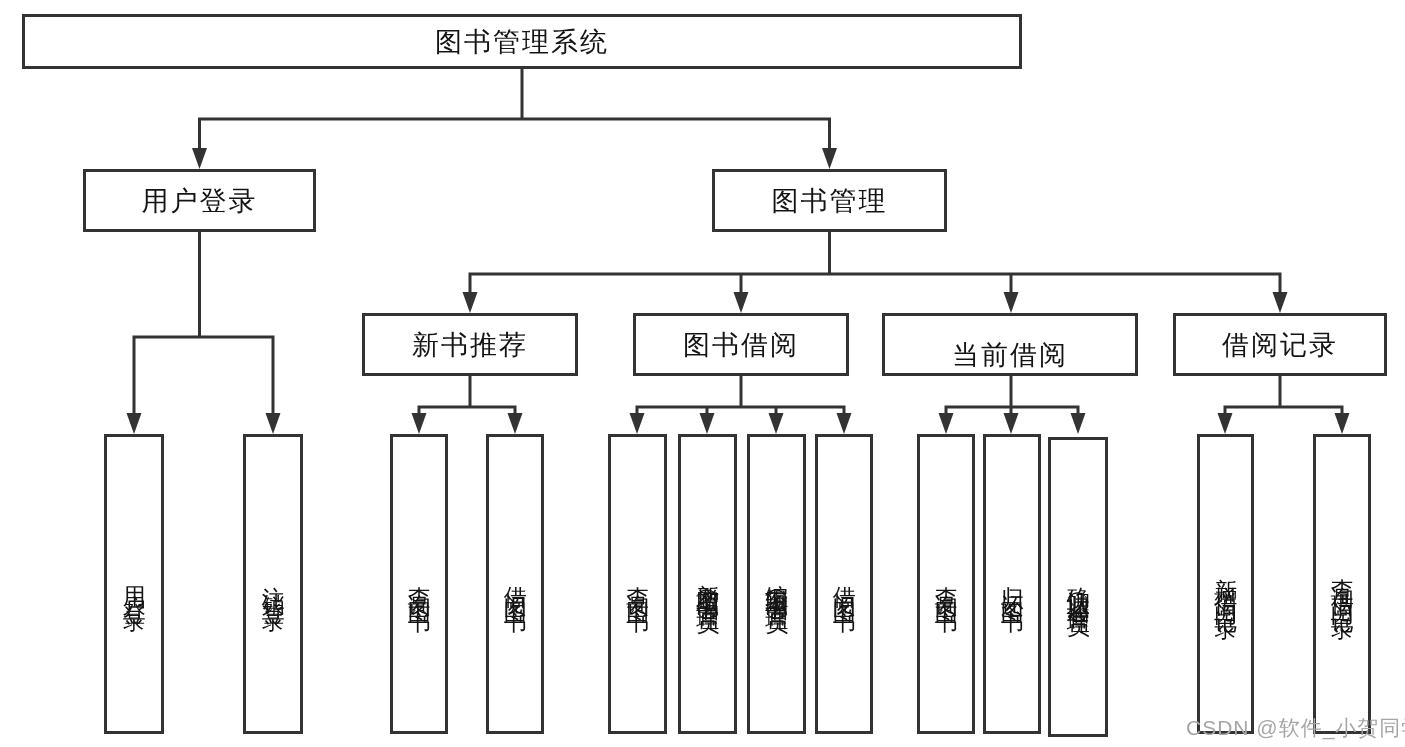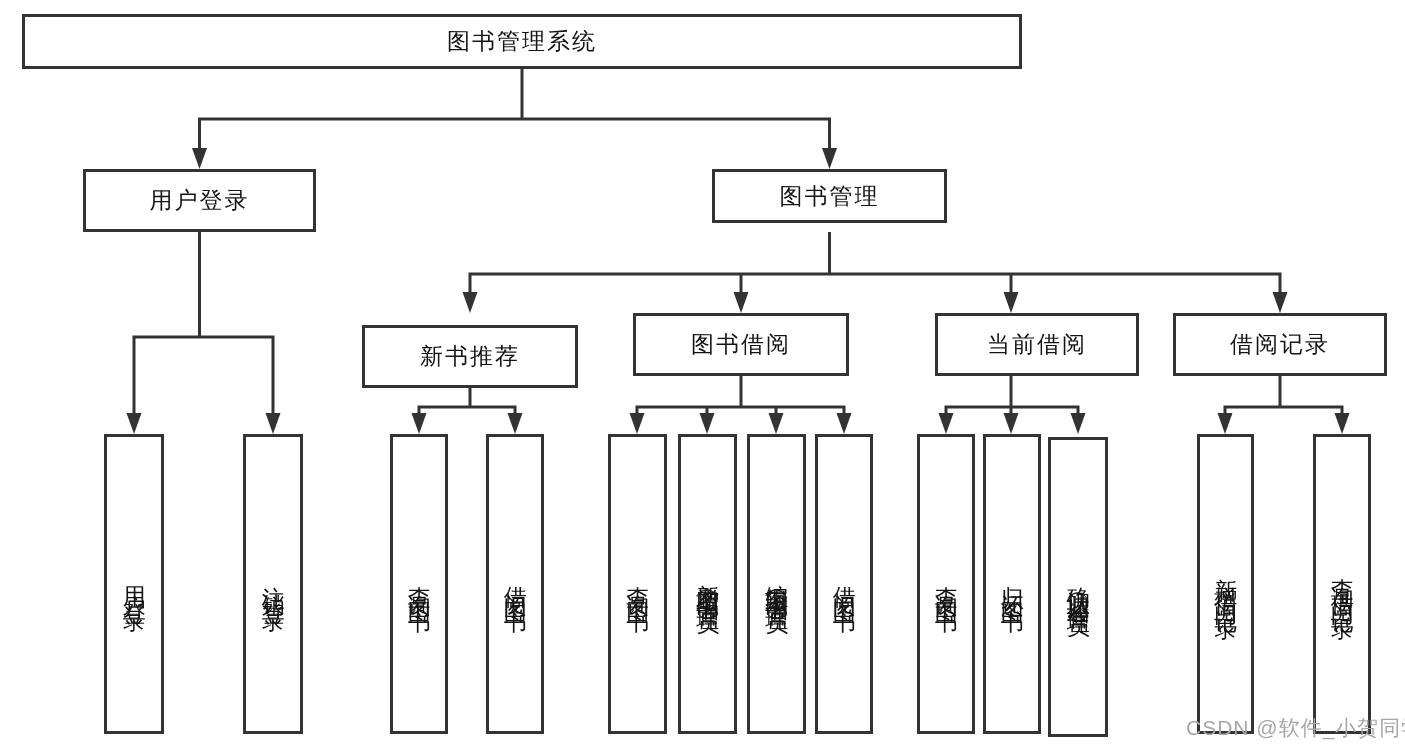--- a/index.html
+++ b/index.html
@@ -33,21 +33,21 @@
     position: absolute;
     background: var(--background);
     border: 3px solid var(--border);
     display: flex;
     align-items: center;
     justify-content: center;
     color: var(--text);
   }
 
   .hbox .label {
-    font-size: 23px;
+    font-size: 27px;
     letter-spacing: 2px;
     white-space: nowrap;
     color: var(--text);
   }
 
   .vbox .label {
     writing-mode: vertical-rl;
     text-orientation: mixed;
     font-size: 23px;
     letter-spacing: 8px;
@@ -118,31 +118,31 @@
     <polygon points="1342,434 1334.5,413 1349.5,413" fill="currentColor" stroke="none"></polygon>
   </svg>
 
   <div class="node hbox" style="left:22px; top:14px; width:1000px; height:55px;">
     <span class="label">图书管理系统</span>
   </div>
 
   <div class="node hbox" style="left:83px; top:169px; width:233px; height:63px;">
     <span class="label">用户登录</span>
   </div>
-  <div class="node hbox" style="left:712px; top:169px; width:235px; height:54px;align-items:center;">
+  <div class="node hbox" style="left:712px; top:169px; width:235px; height:63px;align-items:center;">
     <span class="label">图书管理</span>
   </div>
 
-  <div class="node hbox" style="left:362px; top:313px; width:216px; height:63px;margin-top:12px;">
+  <div class="node hbox" style="left:362px; top:313px; width:216px; height:63px;">
     <span class="label">新书推荐</span>
   </div>
   <div class="node hbox" style="left:633px; top:313px; width:216px; height:63px;text-align:right;">
     <span class="label">图书借阅</span>
   </div>
-  <div class="node hbox" style="left:935px; top:313px; width:204px; height:63px;">
+  <div class="node hbox" style="left:882px; top:313px; width:256px; height:63px;align-items:flex-end;">
     <span class="label">当前借阅</span>
   </div>
   <div class="node hbox" style="left:1173px; top:313px; width:214px; height:63px;">
     <span class="label">借阅记录</span>
   </div>
 
   <div class="node vbox" style="left:104px; top:434px; width:60px; height:300px;">
     <span class="label">用户登录</span>
   </div>
   <div class="node vbox" style="left:243px; top:434px; width:60px; height:300px;">

